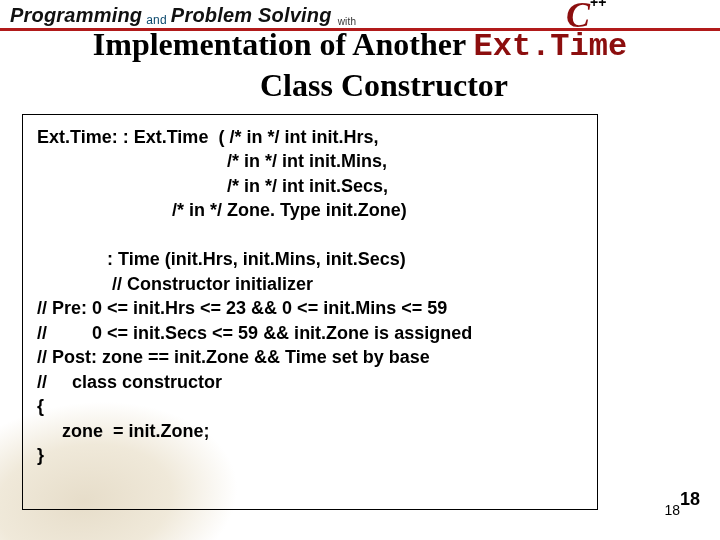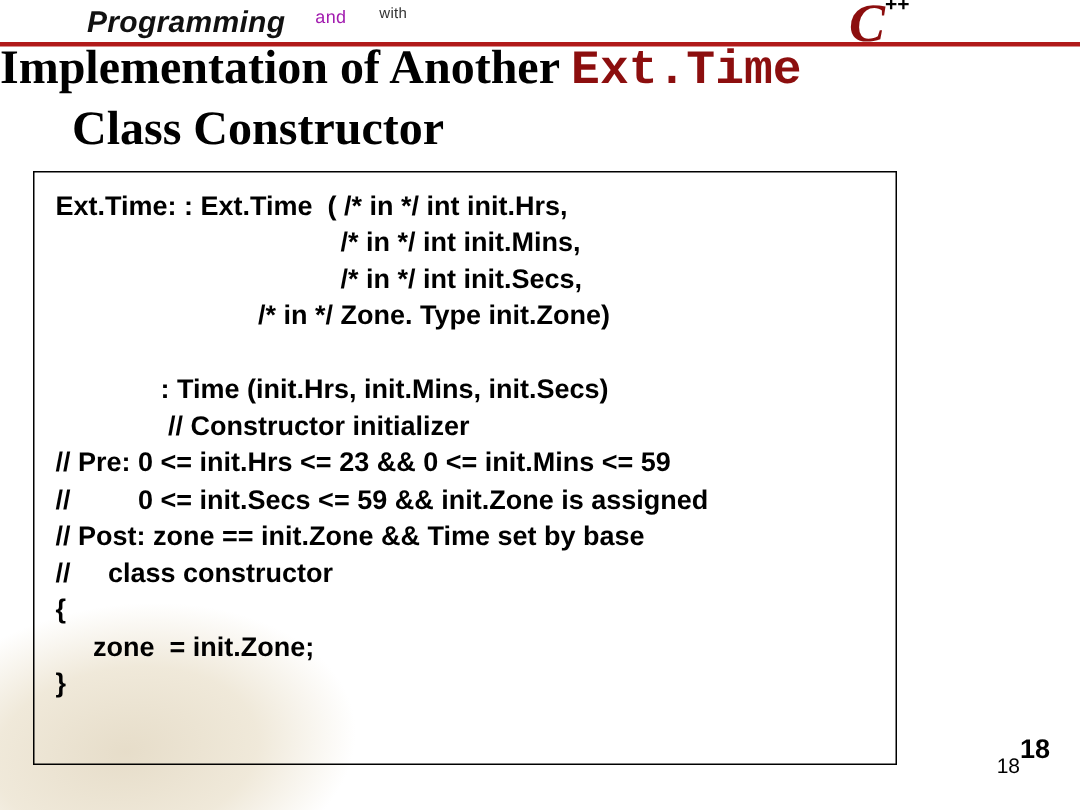--- a/index.html
+++ b/index.html
@@ -43,26 +43,25 @@
     z-index: 2;
   }
   .banner-text {
     font-family: Arial, sans-serif;
     font-weight: bold;
     font-size: 18px;
     color: #111;
     padding-left: 10px;
     letter-spacing: 0.2px;
     display: flex;
-    align-items: flex-start;
-    gap: 20px;
-    margin-left: 48px;
+    align-items: flex-end;
+    gap: 4px;
   }
   .banner-text .em { font-style: italic; font-size: 20px; }
-  .banner-text .and { font-size: 12px; font-weight: normal; color: #a21caf; }
+  .banner-text .and { font-size: 12px; font-weight: normal; color: #0c4a6e; }
   .banner-text .with { font-size: 10px; font-weight: normal; color: #333; padding-left:2px;}
   .cpp-logo {
     position: absolute;
     top: 0px;
     right: 108px;
     width: 46px;
     height: 34px;
     z-index: 3;
   }
   .cpp-logo .c {
@@ -84,21 +83,21 @@
     font-weight: bold;
     color: #000;
     line-height: 9px;
   }
 
   .slide-title {
     position: absolute;
     top: 24px;
     left: 0;
     width: 720px;
-    text-align: left;
+    text-align: center;
     z-index: 1;
   }
   .slide-title .line1 {
     font-family: "Times New Roman", serif;
     font-size: 32px;
     font-weight: bold;
     color: #000;
     padding-top: 2px;
   }
   .slide-title .mono {
@@ -158,20 +157,21 @@
 </style>
 </head>
 <body>
 
 <div class="bg-swoosh"></div>
 
 <div class="banner">
   <div class="banner-text">
     <span class="em">Programming</span>
     <span class="and">and</span>
+    <span class="em">Problem Solving</span>
     <span class="with">with</span>
   </div>
 </div>
 <div class="underline"></div>
 
 <div class="cpp-logo">
   <span class="c">C</span>
   <span class="pluses">++</span>
 </div>
 

